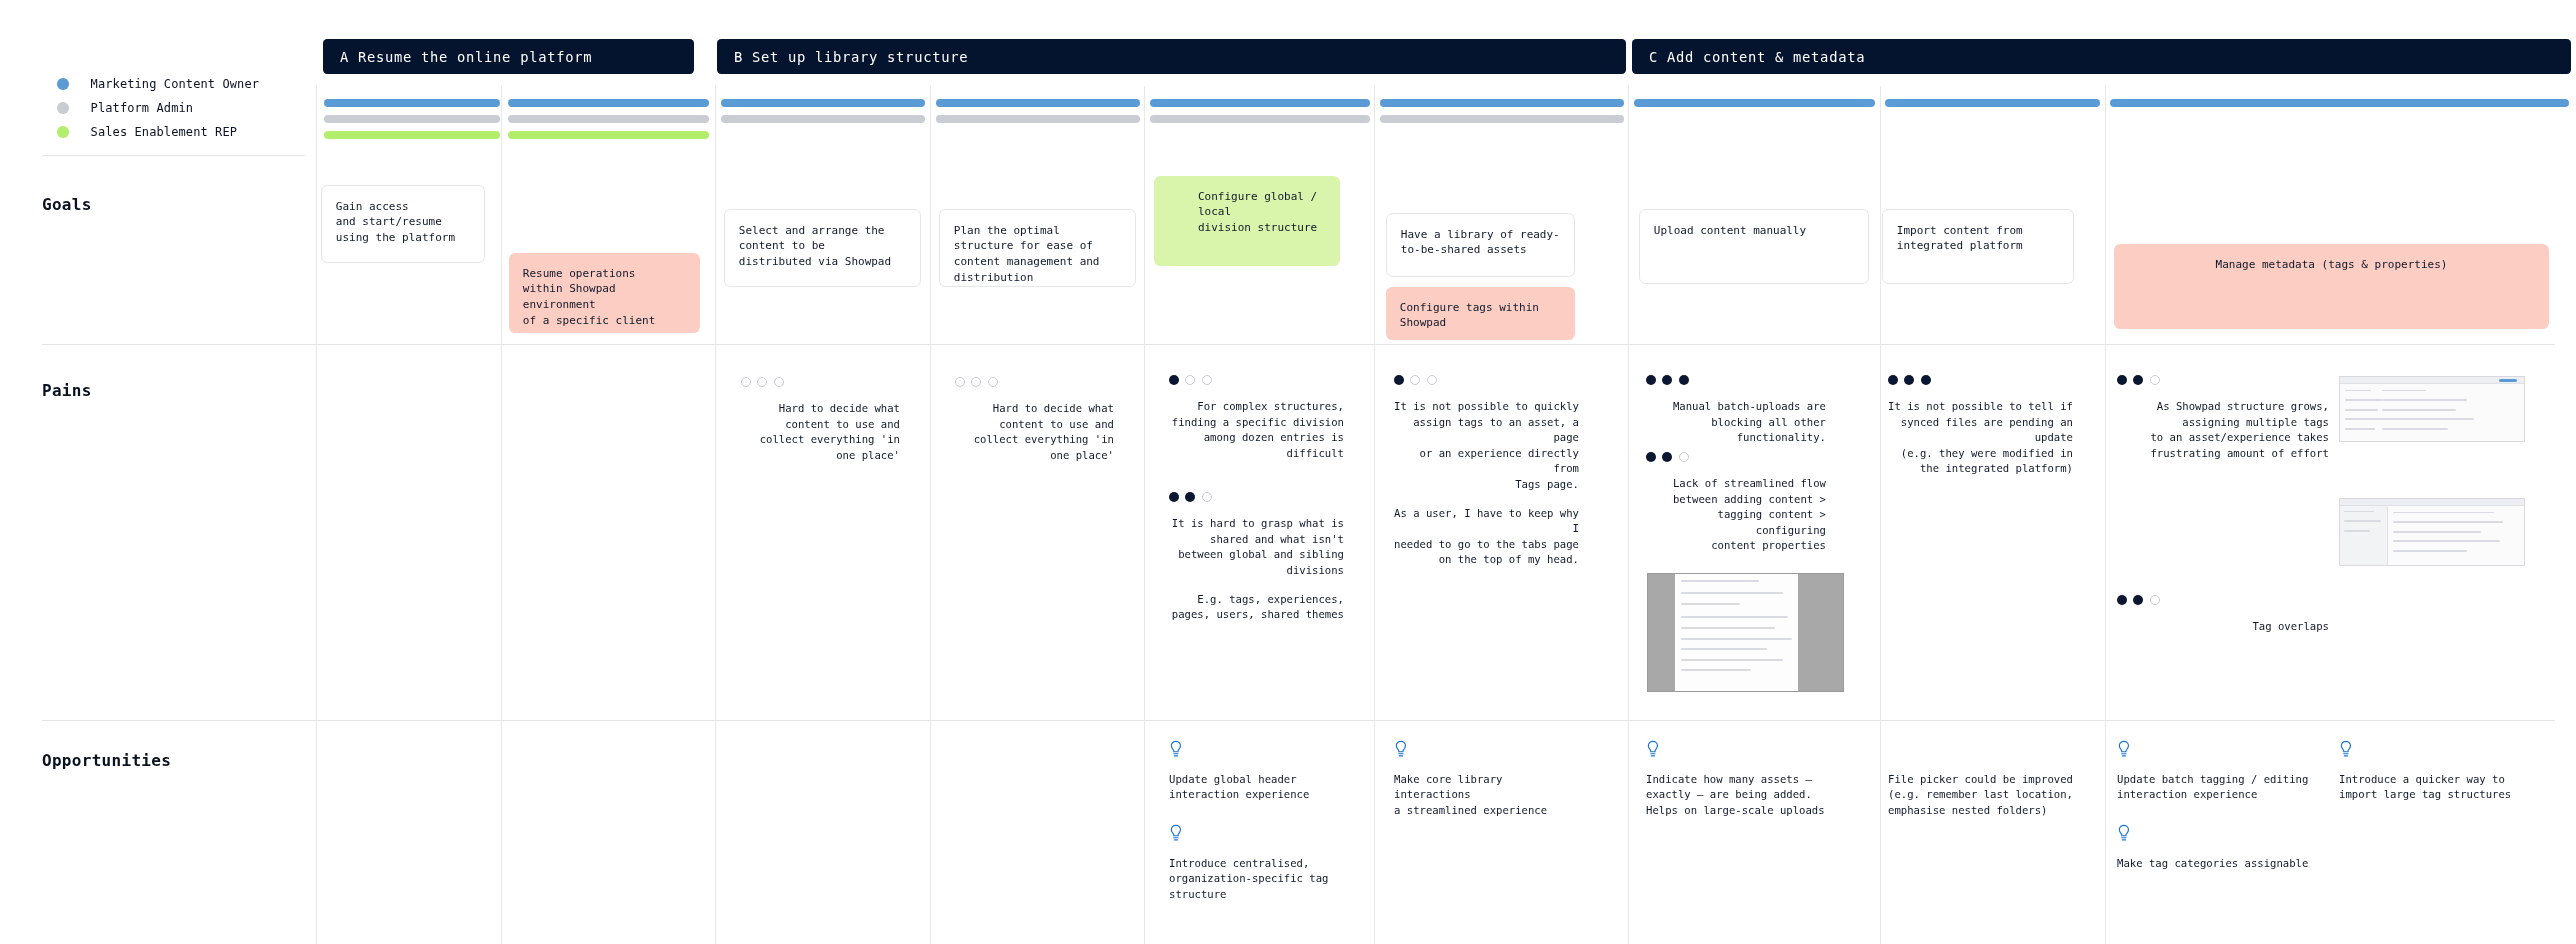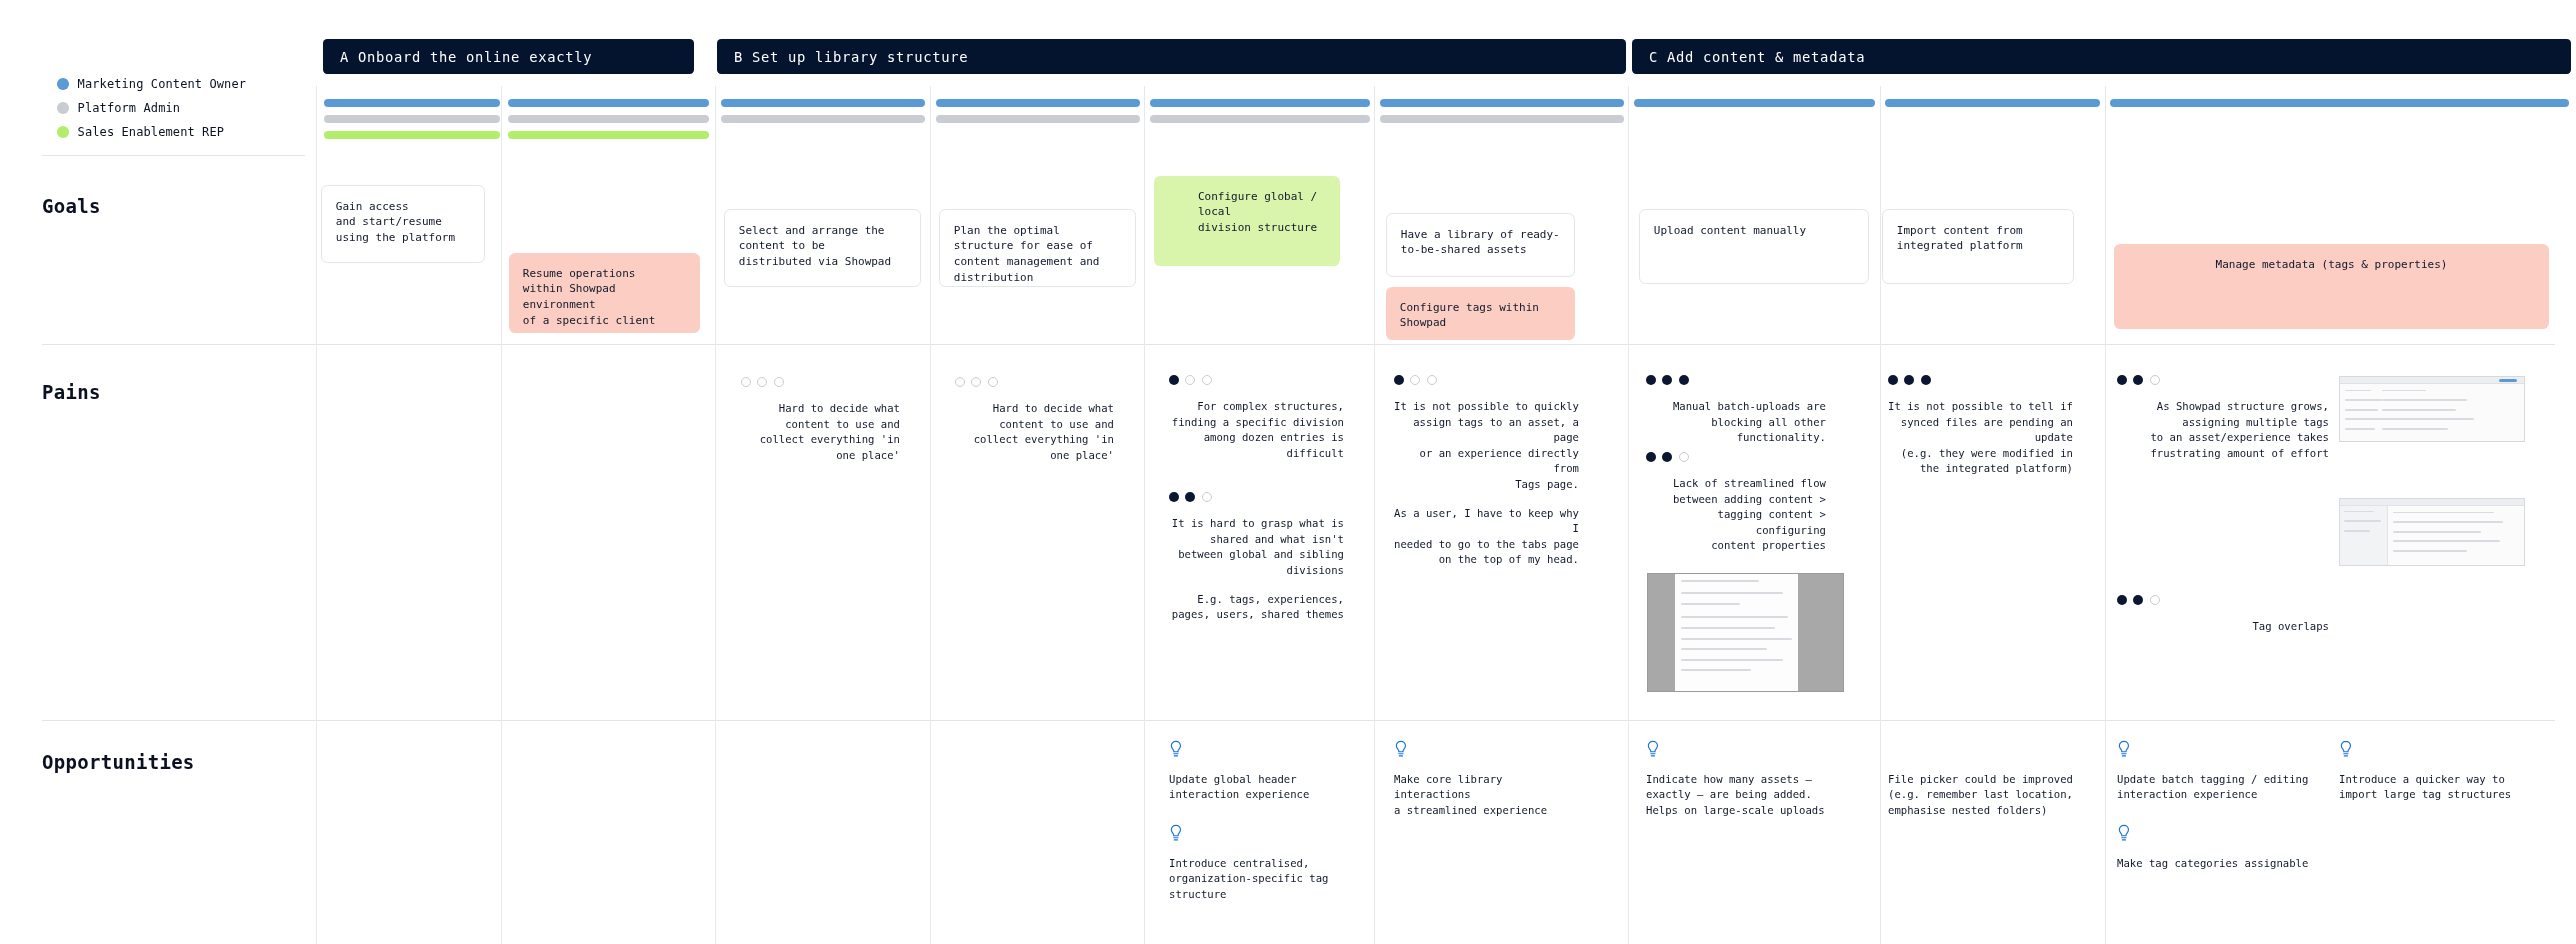--- a/index.html
+++ b/index.html
@@ -20,39 +20,39 @@
   
   .legend {
     position: absolute;
     left: 57px;
     top: 72px;
     width: 249px;
   }
   .legend-row {
     display: flex;
     align-items: center;
-    gap: 9px;
+    gap: 22px;
     height: 24px;
   }
   .legend-dot {
     width: 11.6px; height: 11.6px; border-radius: 50%;
     flex: 0 0 auto;
   }
   .legend-label {
     font-size: 12px;
     color: #0b1324;
     letter-spacing: 0.1px;
     white-space: nowrap;
   }
 
   
   .rowlabel {
     position: absolute;
     left: 42px;
-    font-size: 19px;
+    font-size: 16px;
     font-weight: 700;
     color: #0b1120;
     letter-spacing: 0.3px;
   }
   #rl-goals { top: 195px; }
   #rl-pains { top: 381px; }
   #rl-opps  { top: 751px; }
 
   
   .hsep {
@@ -221,21 +221,21 @@
   <div class="vsep" style="left:501px"></div>
   <div class="vsep" style="left:715px"></div>
   <div class="vsep" style="left:930px"></div>
   <div class="vsep" style="left:1144px"></div>
   <div class="vsep" style="left:1374px"></div>
   <div class="vsep" style="left:1628px"></div>
   <div class="vsep" style="left:1880px"></div>
   <div class="vsep" style="left:2105px"></div>
 
   <div class="phase" style="left:323px; width:371px">
-    <span class="phase-text">A Onboard the online exactly</span>
+    <span class="phase-text">A Resume the online platform</span>
   </div>
   <div class="phase" style="left:717px; width:909px">
     <span class="phase-text">B Set up library structure</span>
   </div>
   <div class="phase" style="left:1632px; width:939px">
     <span class="phase-text">C Add content &amp; metadata</span>
   </div>
 
   <div class="lane" style="left:324px;  width:176px;  top:99px; background:#5b9bd5"></div>
   <div class="lane" style="left:508px;  width:201px;  top:99px; background:#5b9bd5"></div>

